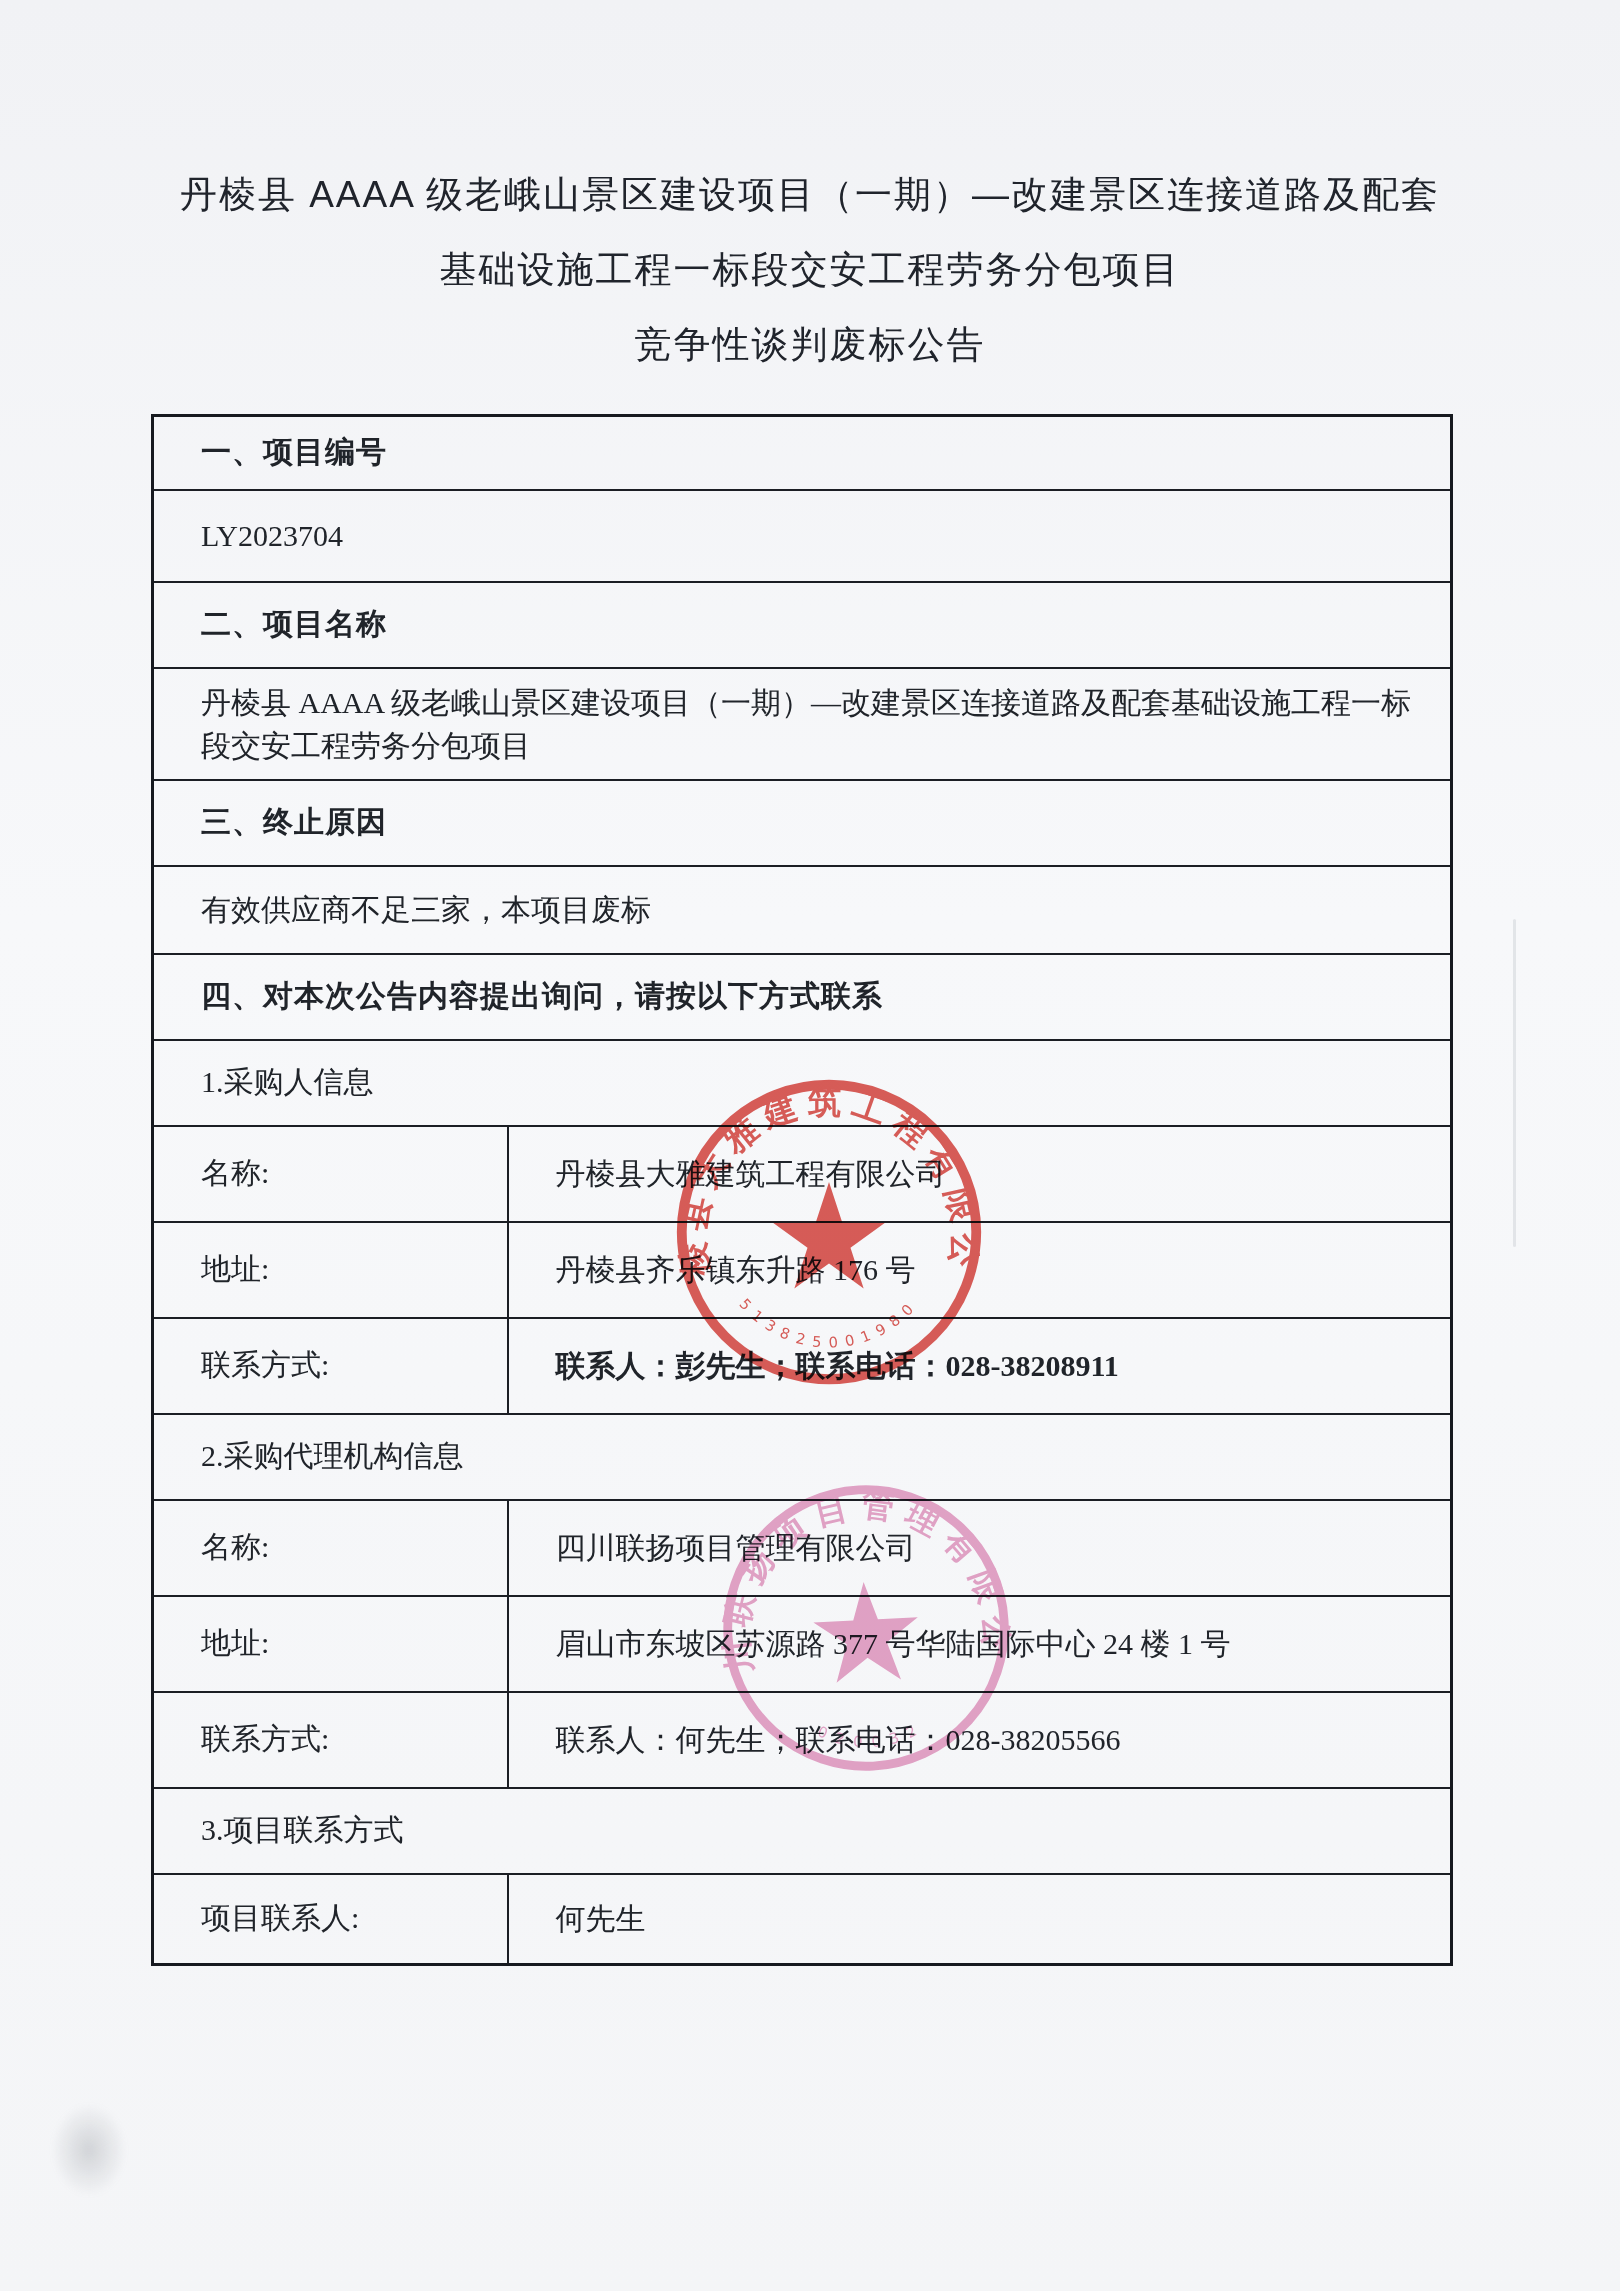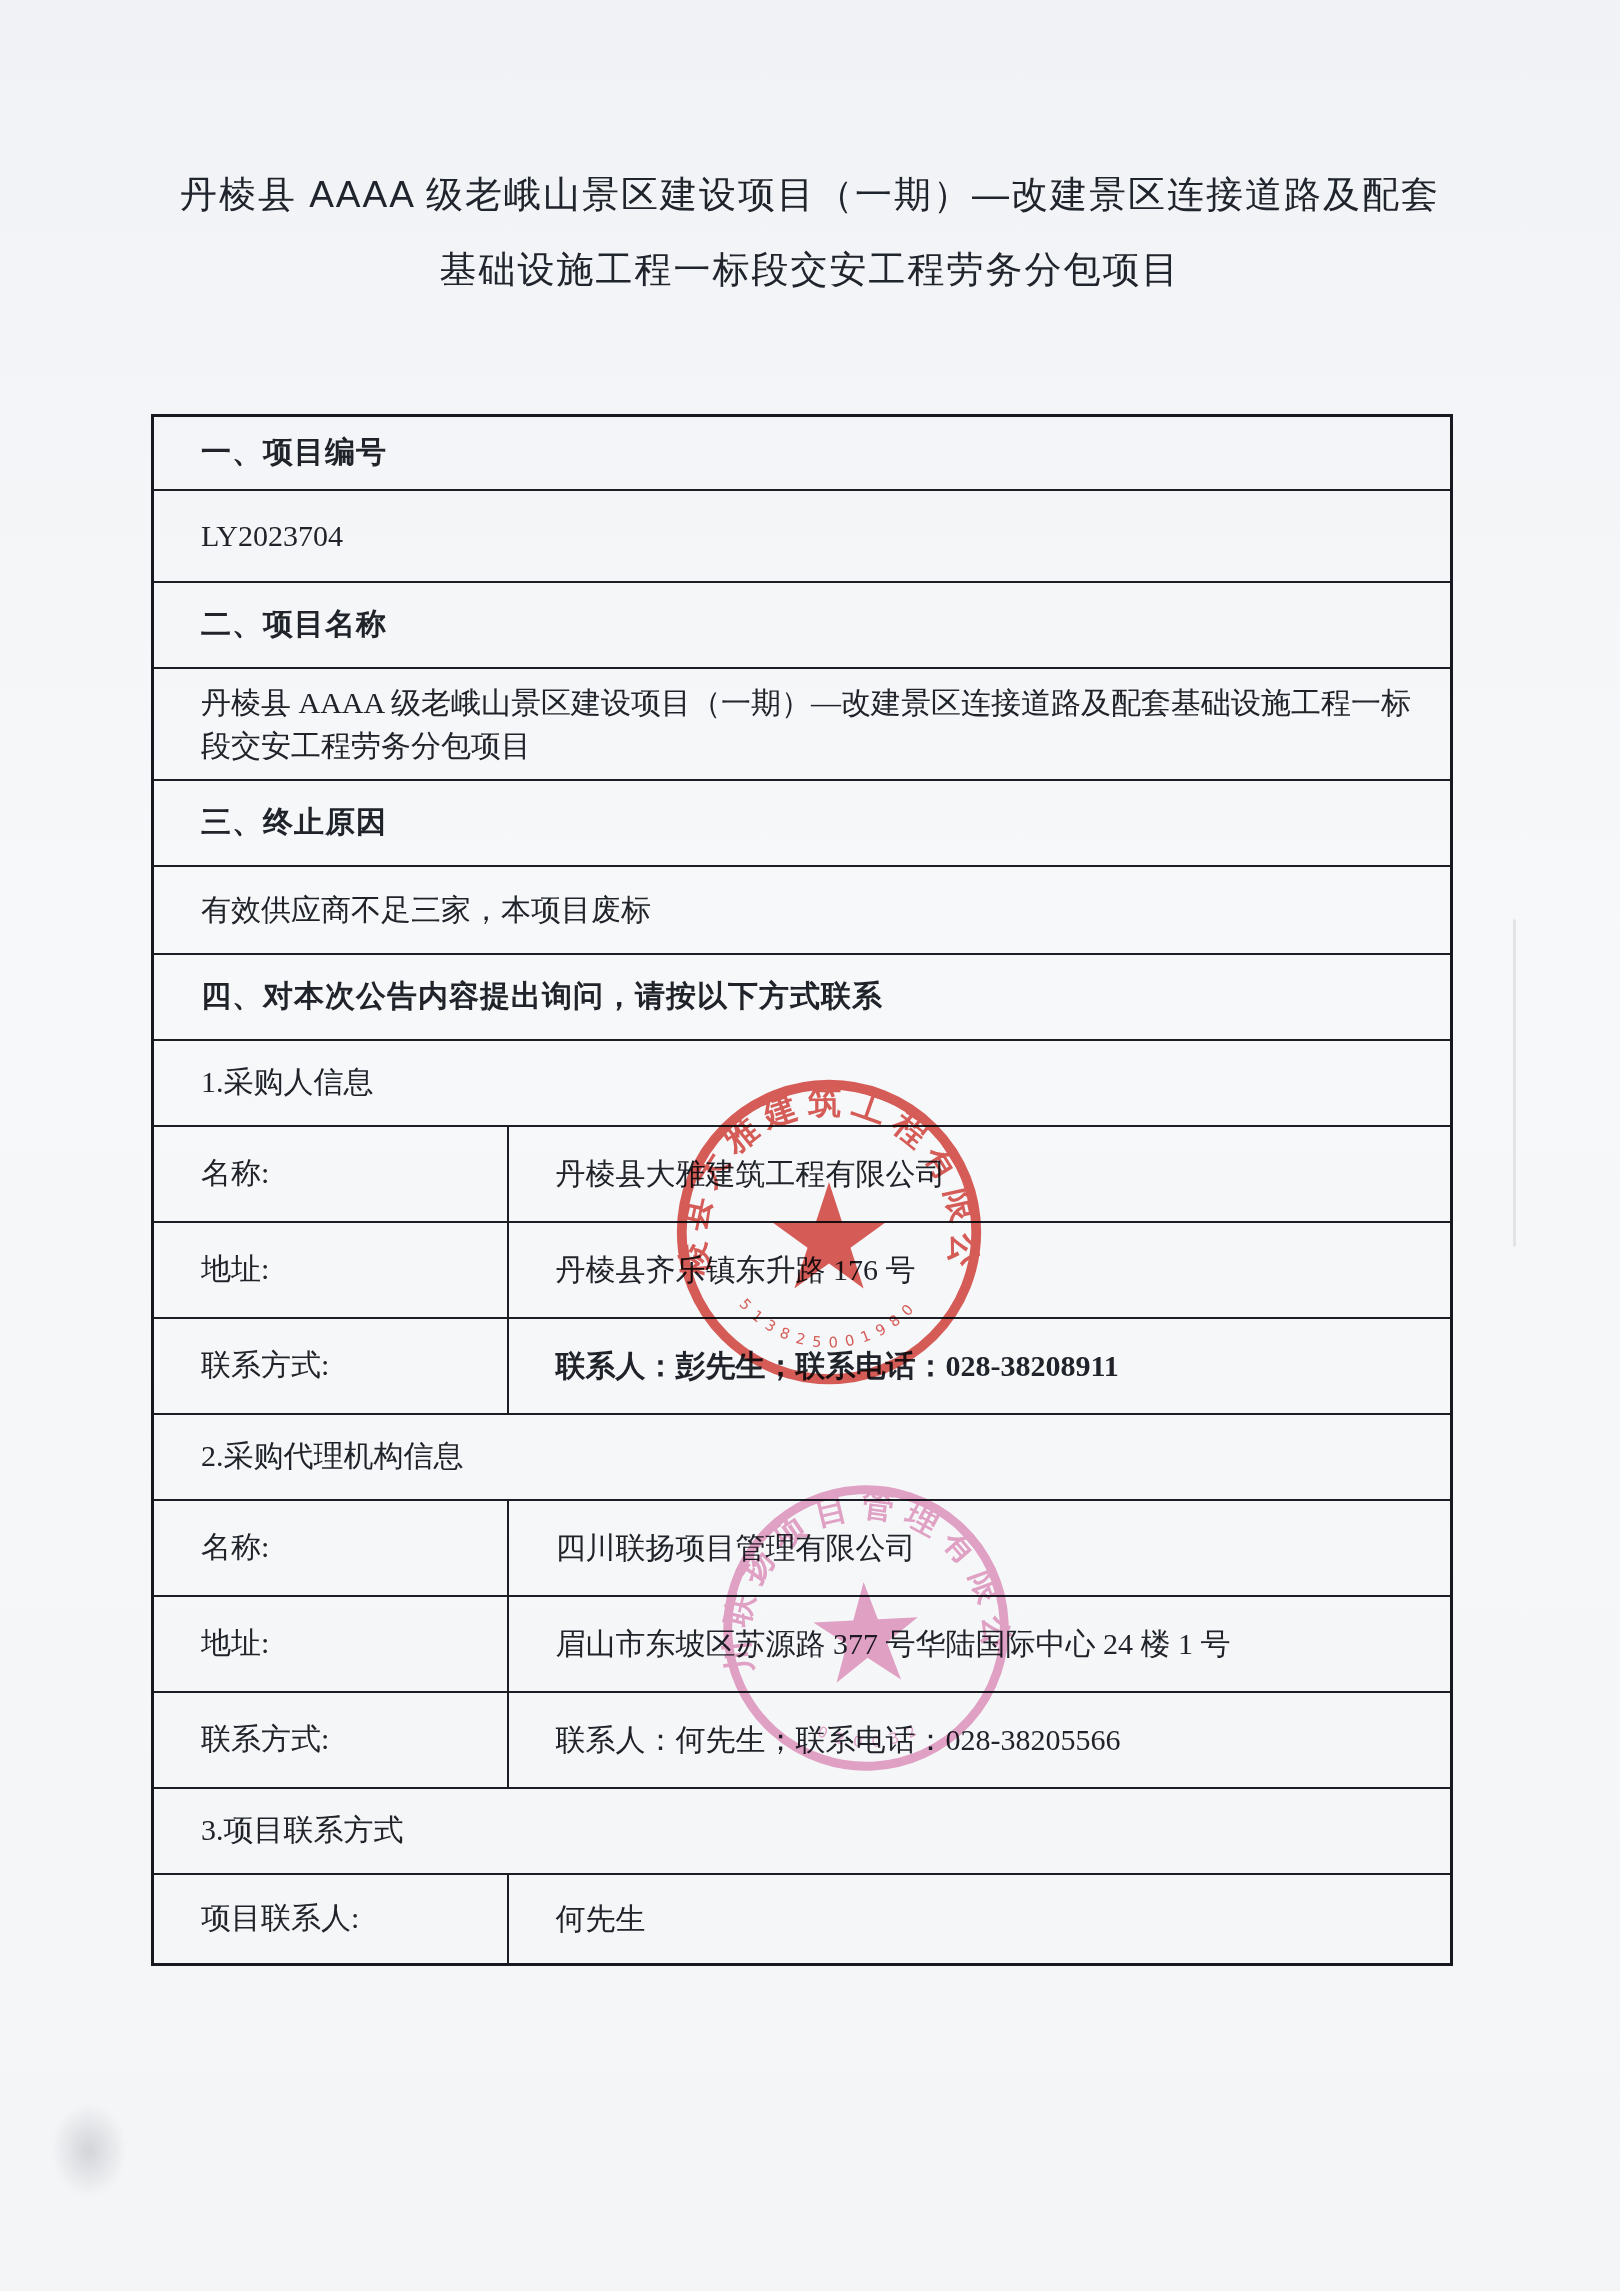--- a/index.html
+++ b/index.html
@@ -64,20 +64,21 @@
   }
 </style>
 </head>
 <body>
 
 <div class="sheet">
 
   <div class="title-block">
     <div>丹棱县 AAAA 级老峨山景区建设项目（一期）—改建景区连接道路及配套</div>
     <div>基础设施工程一标段交安工程劳务分包项目</div>
+    <div>竞争性谈判废标公告</div>
   </div>
 
   <table class="doc">
     <colgroup>
         <col class="c1">
         <col class="c2">
       </colgroup>
     <tbody>
       <tr class="h76">
           <td colspan="2" class="sec">一、项目编号</td>

